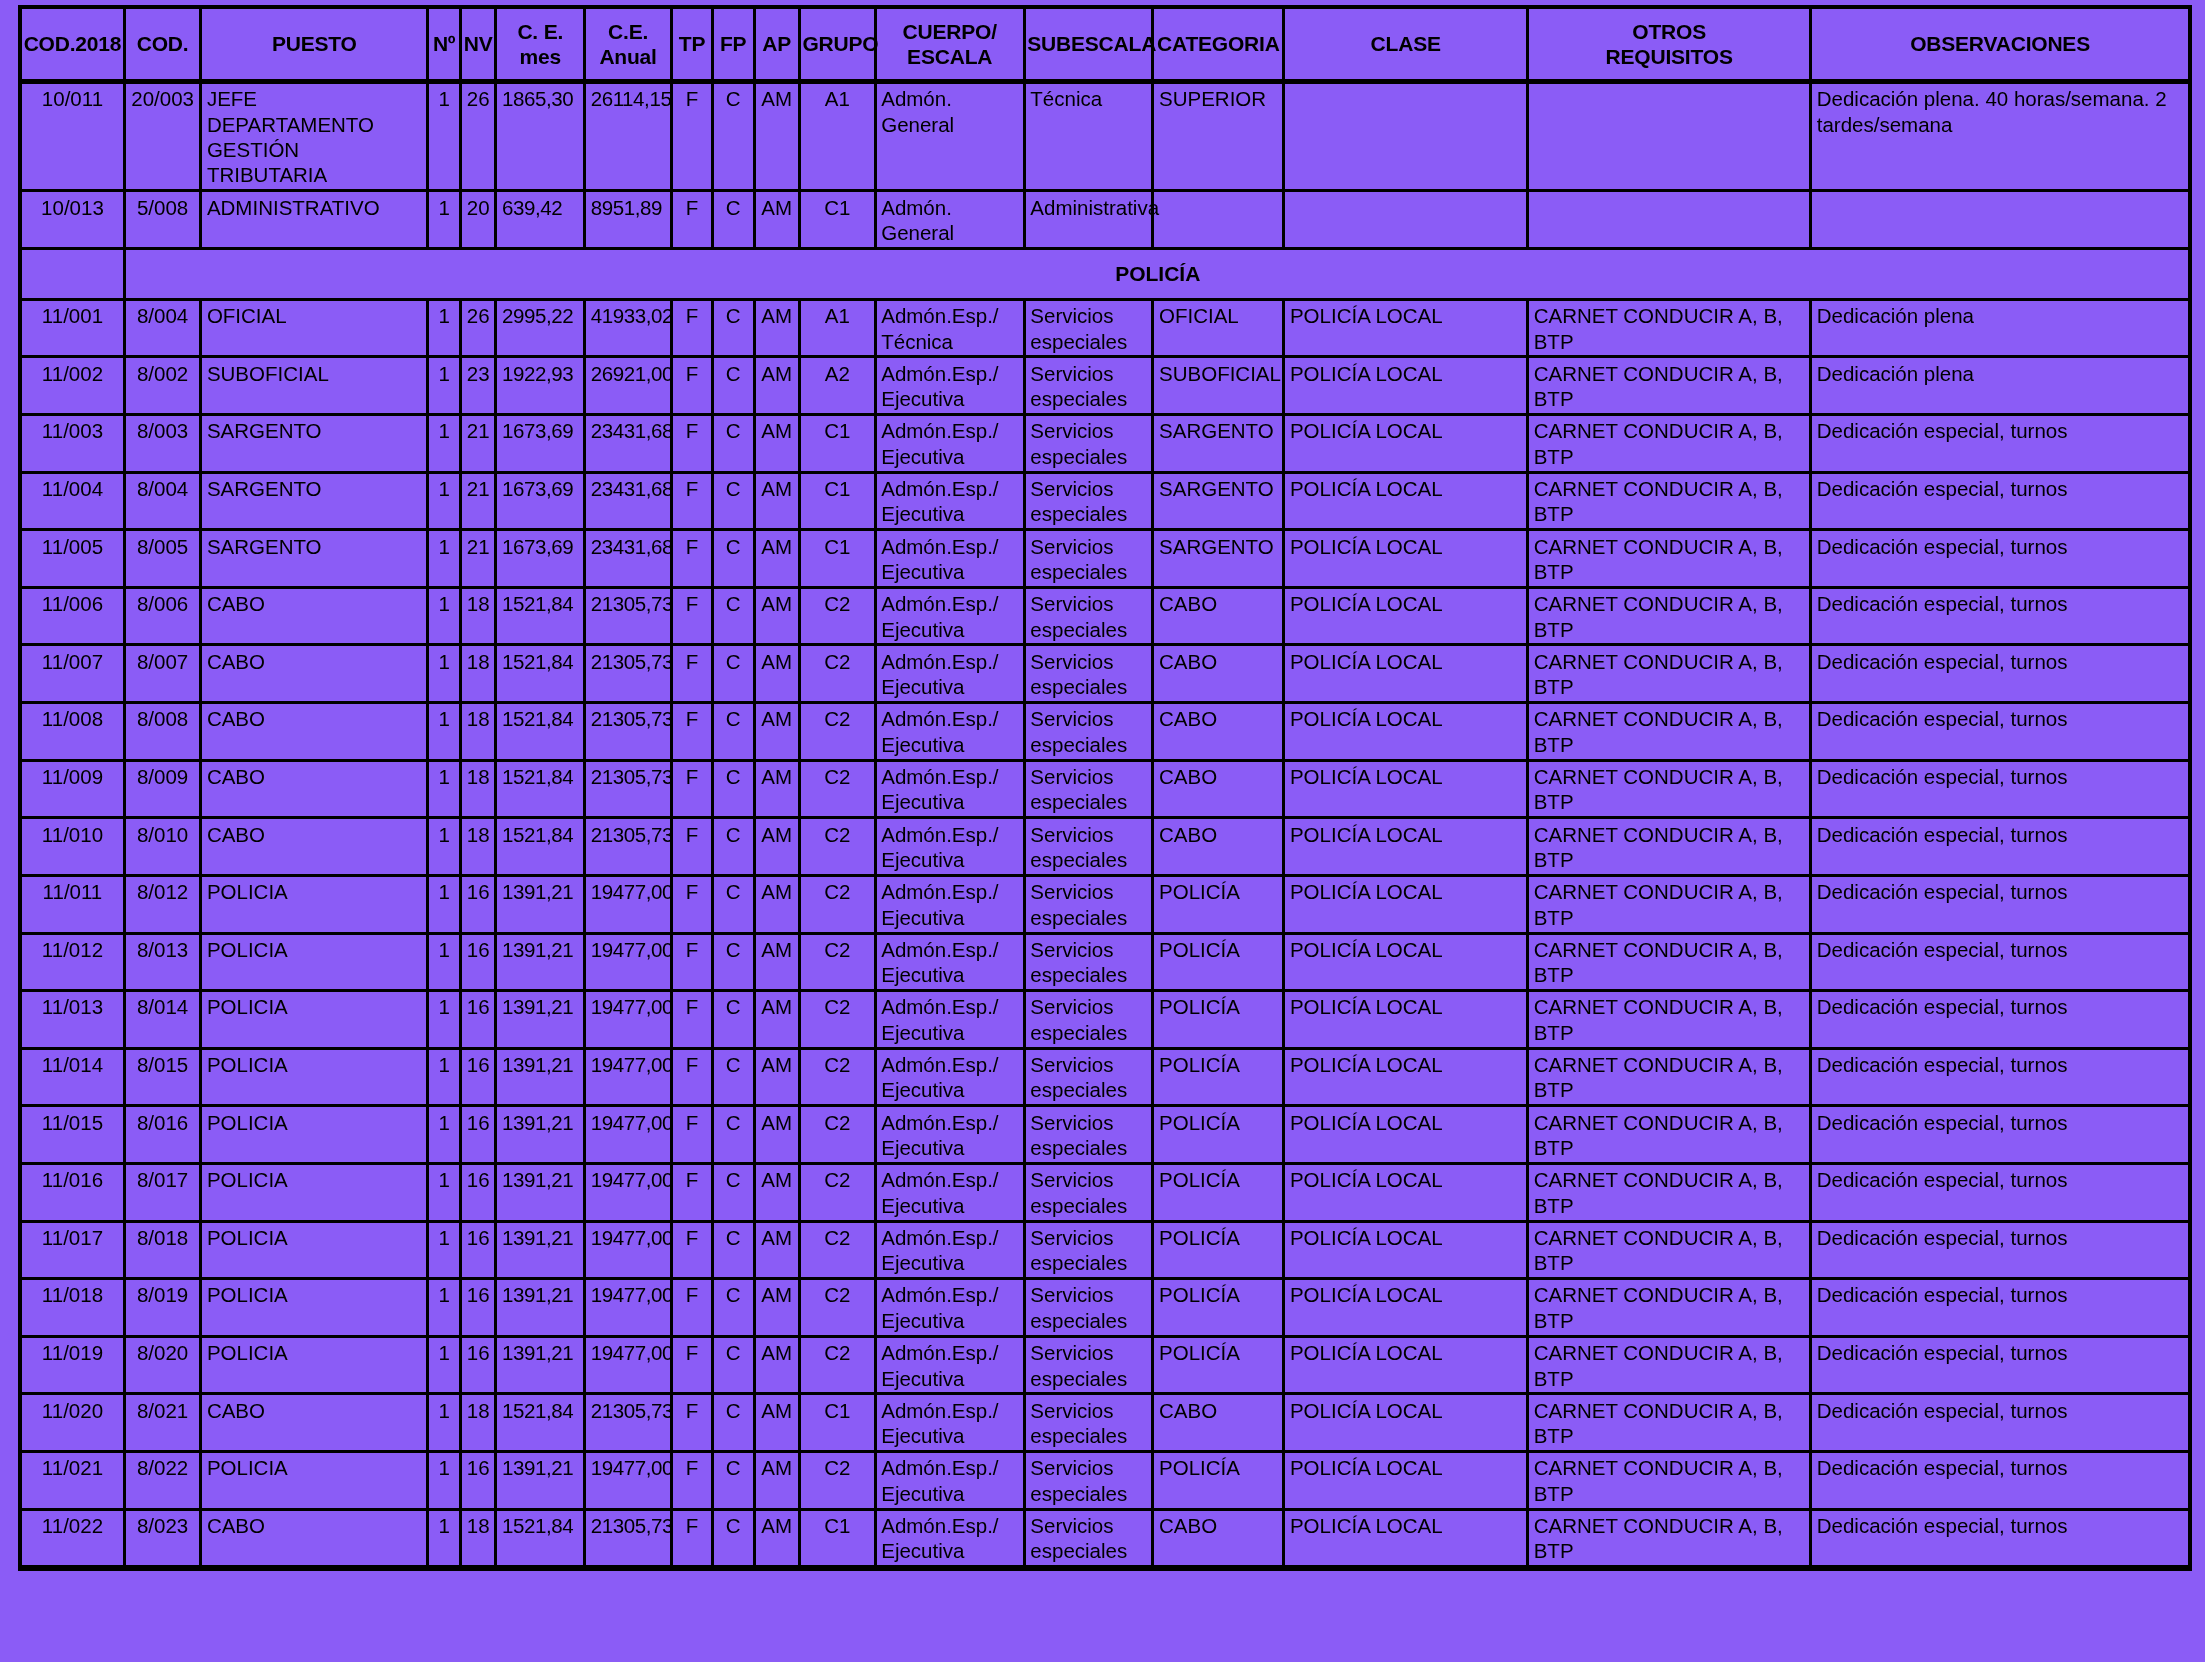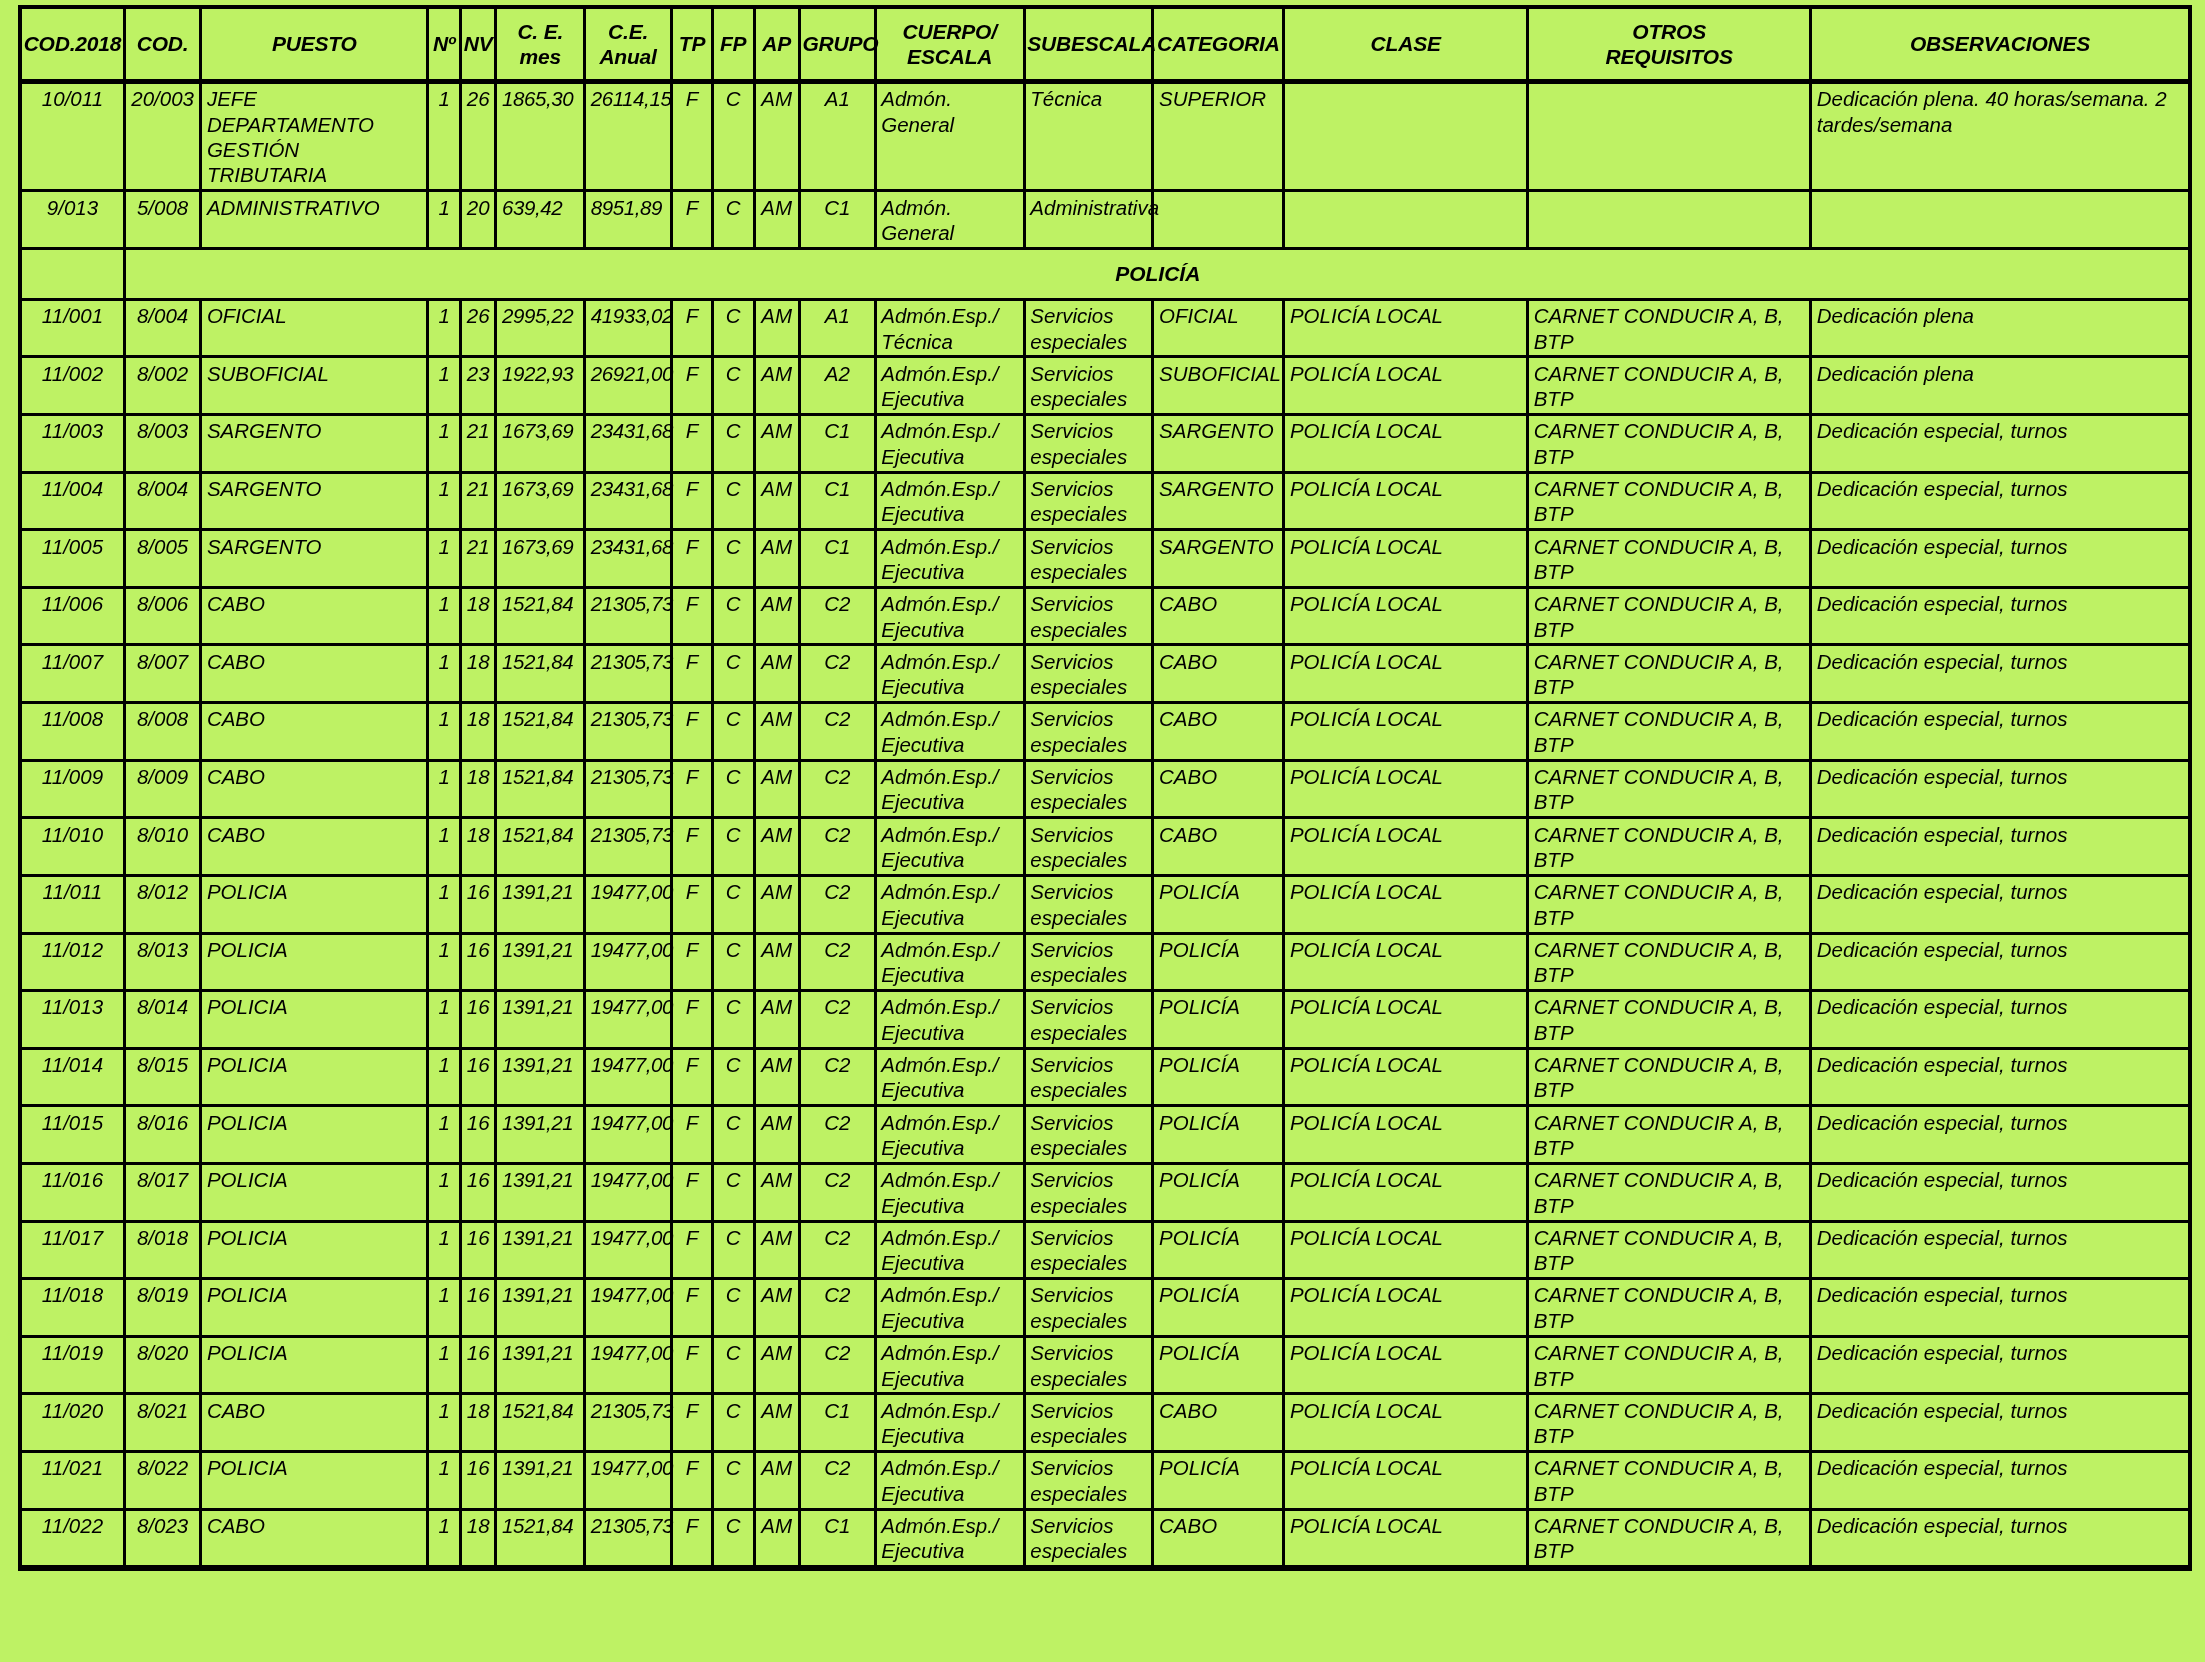--- a/index.html
+++ b/index.html
@@ -1,18 +1,18 @@
 <!DOCTYPE html>
 <html style="font-size:12px"><head>
 <meta charset="utf-8">
 <style>
   html,body{margin:0;padding:0;background:#fff;color:#000;
     font-family:"Liberation Sans", sans-serif;}
   .page{width:2205px;height:1662px;box-sizing:border-box;
-    padding:5.3px 13px 0 18px;background:#bef264;font-style:italic;}
+    padding:5.3px 13px 0 18px;background:#8b5cf6;}
   table.rpt{width:100%;border-collapse:collapse;table-layout:fixed;
     border:4.6px solid #000;}
   th,td{border:3px solid #000;box-sizing:border-box;}
   thead tr{height:74px;}
   thead th{font-size:21px;font-weight:bold;text-align:center;vertical-align:middle;
     white-space:pre-line;line-height:1.2;padding:1.5px;letter-spacing:-0.2px;
     border-bottom-width:5.3px;}
   td{font-size:20.5px;line-height:1.24;vertical-align:top;
     padding:2.3px 3px 1.5px 4.6px;white-space:pre-line;}
   tr.data{height:52px;}
@@ -90,21 +90,21 @@
           <td class="a-l">Admón.
 General</td>
           <td class="a-l">Técnica</td>
           <td class="a-l">SUPERIOR</td>
           <td class="a-l"></td>
           <td class="a-l"></td>
           <td class="a-l">Dedicación plena. 40 horas/semana. 2
 tardes/semana</td>
         </tr>
         <tr class="data">
-          <td class="a-c">9/013</td>
+          <td class="a-c">10/013</td>
           <td class="a-c">5/008</td>
           <td class="a-l">ADMINISTRATIVO</td>
           <td class="a-c">1</td>
           <td class="a-c">20</td>
           <td class="a-r">639,42</td>
           <td class="a-r">8951,89</td>
           <td class="a-c">F</td>
           <td class="a-c">C</td>
           <td class="a-c">AM</td>
           <td class="a-c">C1</td>

